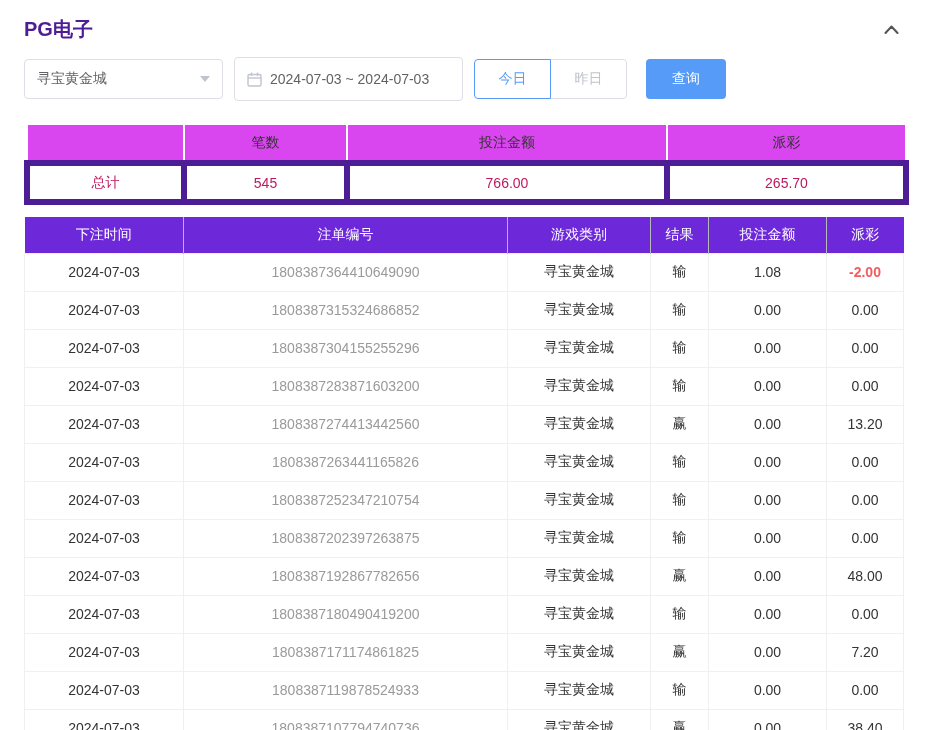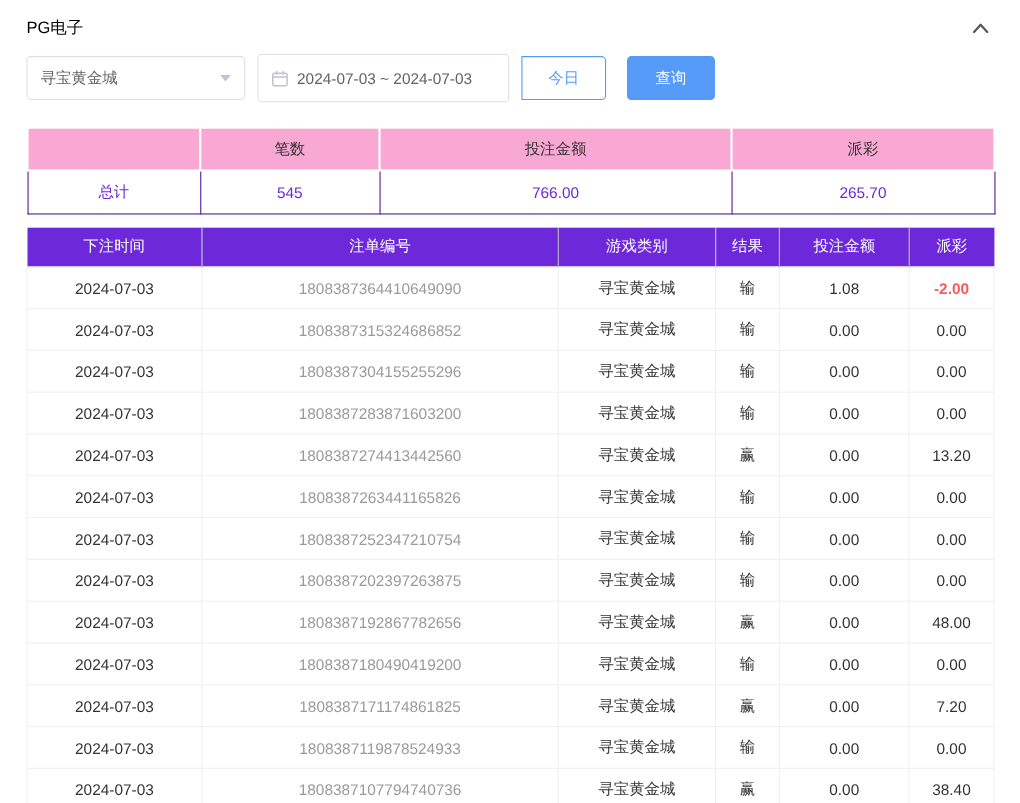--- a/index.html
+++ b/index.html
@@ -10,21 +10,21 @@
     font-family: "Liberation Sans", "DejaVu Sans", sans-serif;
     color: #333;
   }
   .page { padding: 0 24px; }
 
   
   .panel-header {
     display: flex; align-items: center; justify-content: space-between;
     padding: 16px 0 12px;
   }
-  .panel-title { font-size: 15px; font-weight: normal; color: #000000; }
+  .panel-title { font-size: 20px; font-weight: bold; color: #4c1d95; }
   .collapse-btn { cursor: pointer; display: flex; align-items: center; padding: 4px; }
 
   
   .filter-row { display: flex; align-items: center; margin-top: 2px; }
   .select-box {
     width: 199px; height: 40px;
     border: 1px solid #dcdfe6; border-radius: 4px;
     display: flex; align-items: center; justify-content: space-between;
     padding: 0 12px; font-size: 14px; color: #606266;
     background: #fff; cursor: pointer;
@@ -53,27 +53,27 @@
     height: 40px; width: 80px;
     background: #579bf8; color: #ffffff;
     border: none; border-radius: 4px;
     font-size: 14px; cursor: pointer;
   }
 
   
   table { border-collapse: collapse; table-layout: fixed; }
   .summary-table { width: 879px; margin-top: 22px; font-size: 14px; }
   .summary-table th {
-    background: #f9a8d4; height: 39px;
+    background: #d946ef; height: 39px;
     font-weight: normal; color: #333; text-align: center;
     border: 2px solid #ffffff;
   }
   .summary-table td {
     background: #ffffff; height: 39px; text-align: center;
-    border: 1px solid #4c1d95; color: #6d28d9;
+    border: 6px solid #4c1d95; color: #be185d;
   }
 
   
   .bet-table { width: 879px; margin-top: 12px; font-size: 14px; }
   .bet-table thead th {
     background: #6d28d9; color: #ffffff;
     height: 36px; font-weight: normal; text-align: center;
     border-right: 1px solid #b9b9b9;
   }
   .bet-table thead th:last-child { border-right: none; }
@@ -120,20 +120,21 @@
           <line x1="1" y1="6" x2="14" y2="6" stroke="#c0c4cc" stroke-width="1.4"></line>
           <line x1="4.5" y1="0.5" x2="4.5" y2="4" stroke="#c0c4cc" stroke-width="1.4"></line>
           <line x1="10.5" y1="0.5" x2="10.5" y2="4" stroke="#c0c4cc" stroke-width="1.4"></line>
         </svg>
       </span>
       <span>2024-07-03 ~ 2024-07-03</span>
     </div>
 
     <div class="btn-group">
       <button class="quick-btn active">今日</button>
+      <button class="quick-btn">昨日</button>
     </div>
 
     <button class="search-btn">查询</button>
   </div>
 
   <table class="summary-table">
     <colgroup>
         <col style="width:157px">
         <col style="width:163px">
         <col style="width:320px">

